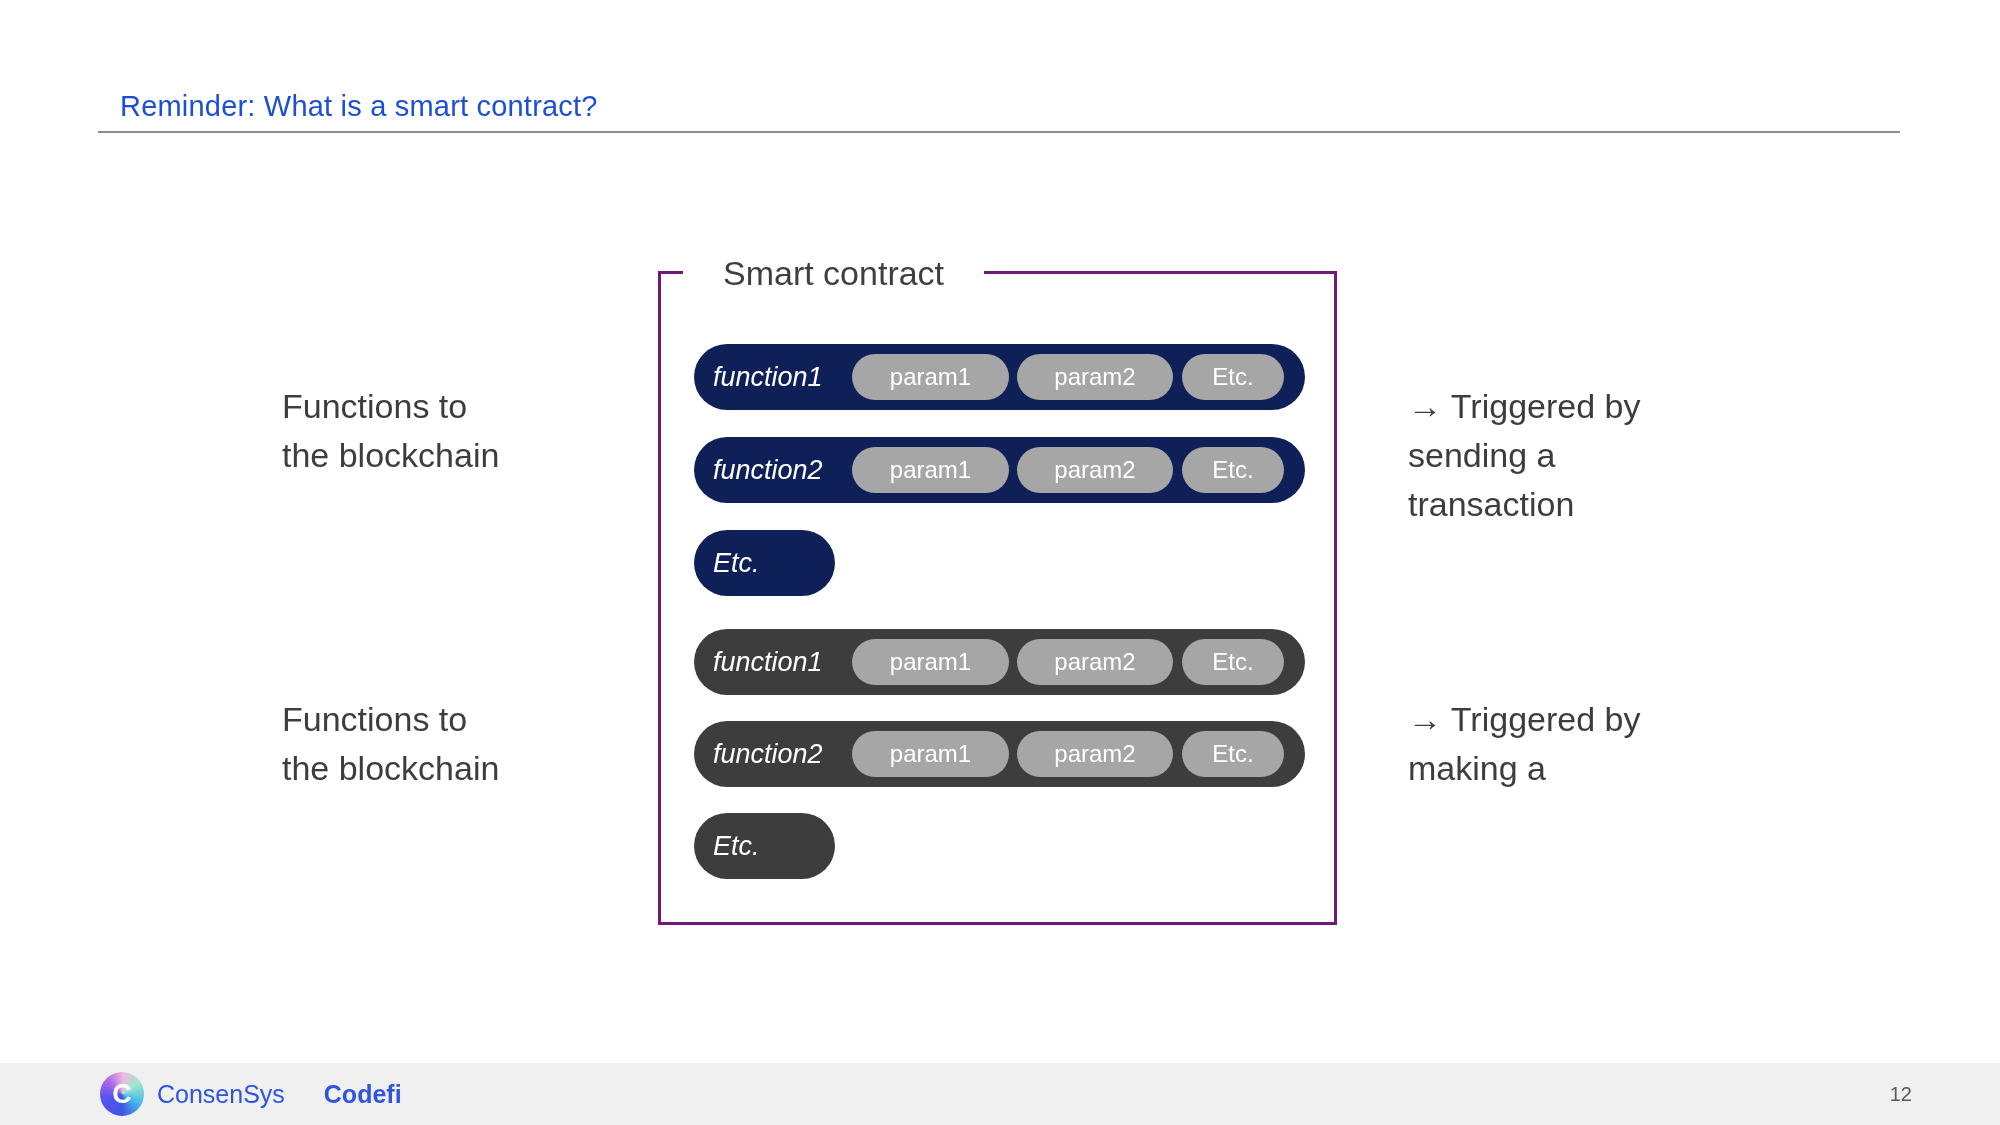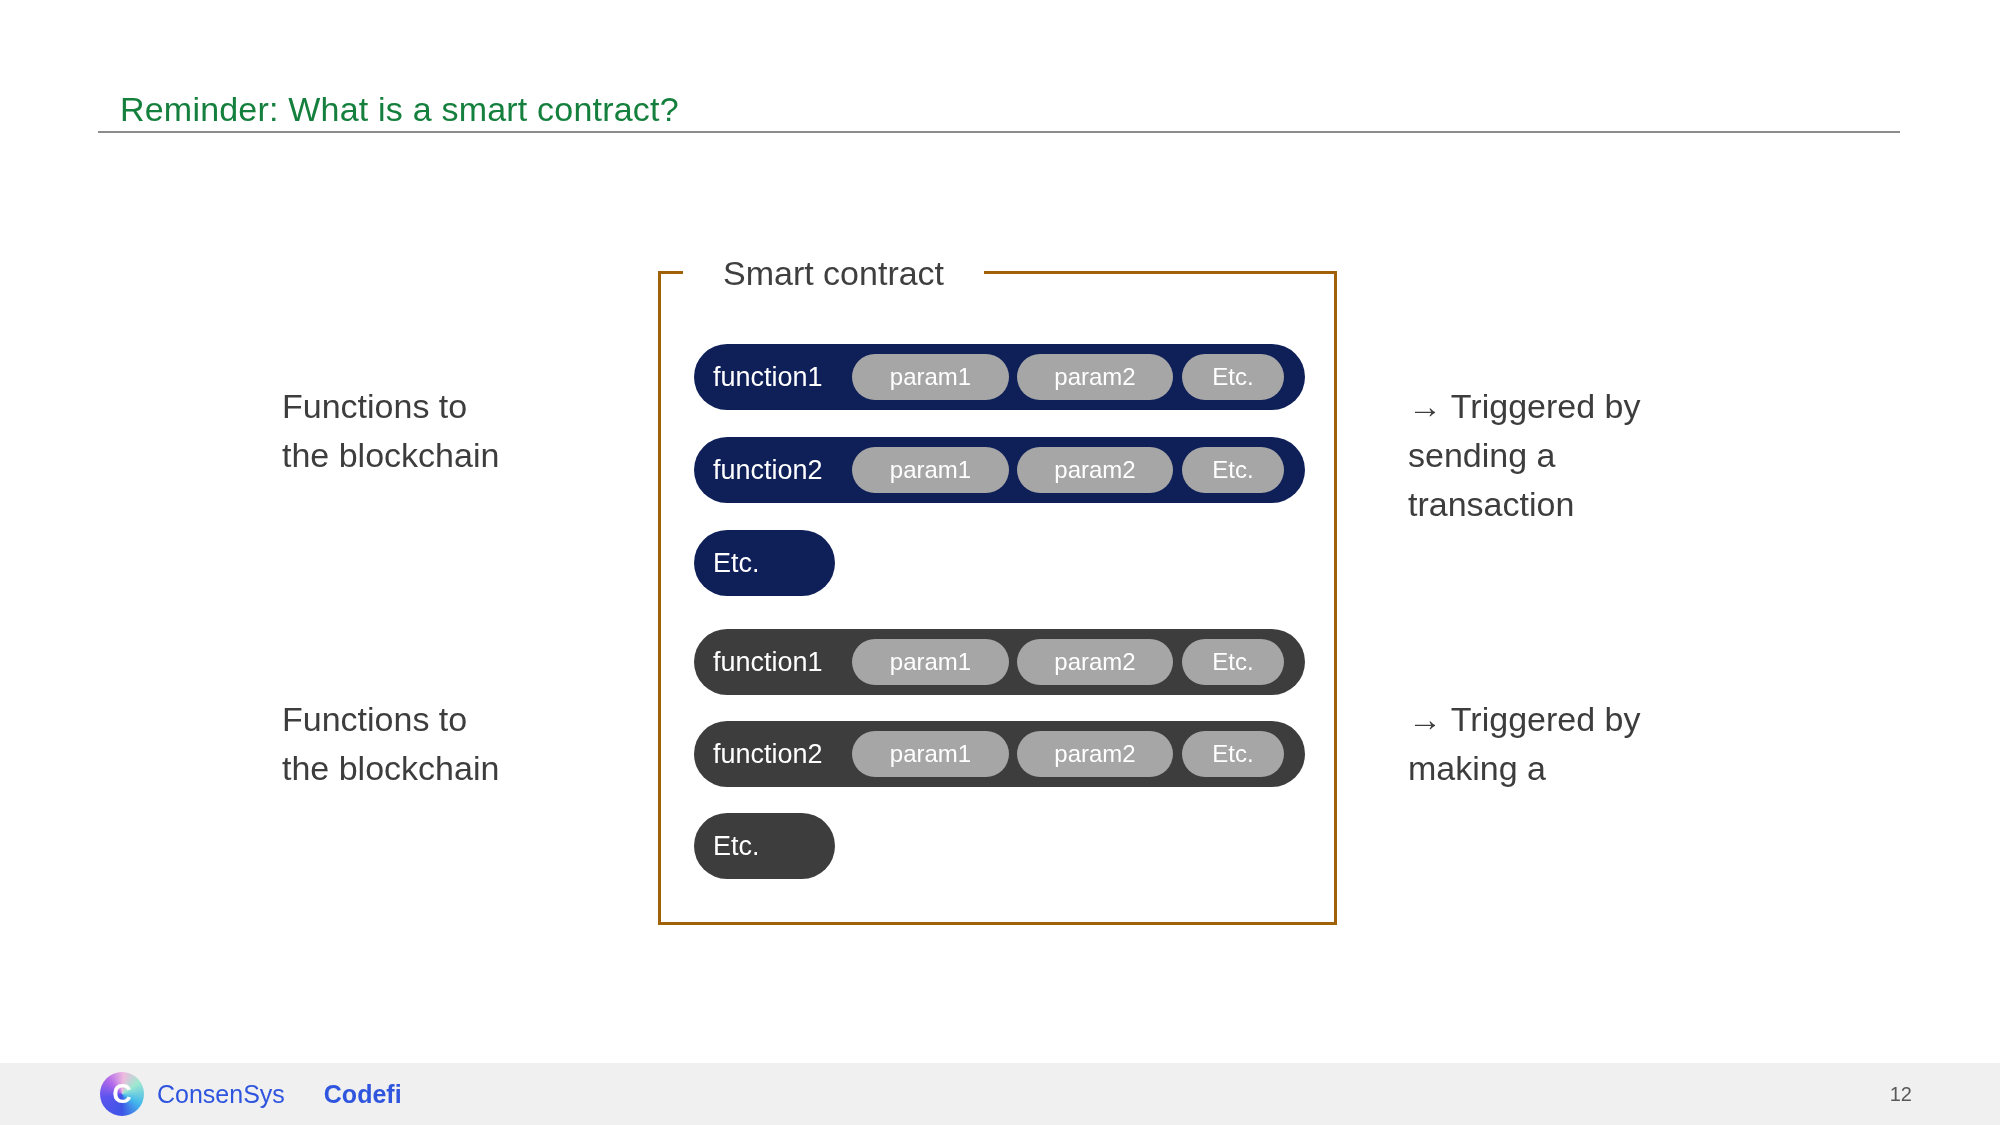--- a/index.html
+++ b/index.html
@@ -1,51 +1,51 @@
 <!DOCTYPE html>
 <html><head>
 <meta charset="utf-8">
 <style>
   html,body{margin:0;padding:0;background:#fff;}
   .slide{
     position:relative;width:2000px;height:1125px;background:#ffffff;
     font-family:"Liberation Sans", sans-serif;overflow:hidden;
   }
   .title{
-    position:absolute;left:120px;top:90px;font-size:34px;color:#15803d;letter-spacing:0.2px;
+    position:absolute;left:120px;top:90px;font-size:29px;color:#1d4ed8;letter-spacing:0.2px;
   }
   .title-rule{
     position:absolute;left:98px;top:131px;width:1802px;height:2px;background:#8c8c8c;
   }
   
   .ann{
     position:absolute;text-align:left;font-size:34px;line-height:49px;color:#3d3d3d;
   }
   .ann .bold{font-weight:bold;}
   .ann-left{left:282px;width:300px;}
   .ann-right{left:1408px;width:310px;}
   .pos-top{top:382px;}
   .pos-bottom{top:695px;}
   
   .contract-box{
     position:absolute;left:658px;top:271px;width:679px;height:654px;
-    border:3px solid #a16207;box-sizing:border-box;background:#fff;
+    border:3px solid #701a75;box-sizing:border-box;background:#fff;
   }
   .box-label{
     position:absolute;top:-23px;left:22px;background:#ffffff;padding:0 40px;
     font-size:34px;line-height:44px;color:#3f3f3f;white-space:nowrap;
   }
   .rows{padding:70px 0 0 33px;}
   .frow{
     width:611px;height:66px;border-radius:33px;display:flex;align-items:center;
     box-sizing:border-box;
   }
   .frow.blue{background:#0f2059;}
   .frow.dark{background:#3d3d3d;}
-  .frow .fn{color:#ffffff;font-size:27px;padding-left:19px;white-space:nowrap;}
+  .frow .fn{color:#ffffff;font-size:27px;padding-left:19px;white-space:nowrap;font-style:italic;}
   .frow .spacer{flex:1;}
   .frow.etc{width:141px;}
   .mb-a{margin-bottom:27px;}
   .mb-b{margin-bottom:33px;}
   .mb-c{margin-bottom:26px;}
   .pill{
     height:46px;border-radius:23px;background:#a6a6a6;color:#ffffff;font-size:24px;
     display:flex;align-items:center;justify-content:center;box-sizing:border-box;
   }
   .pill.p1{width:157px;margin-right:8px;}

